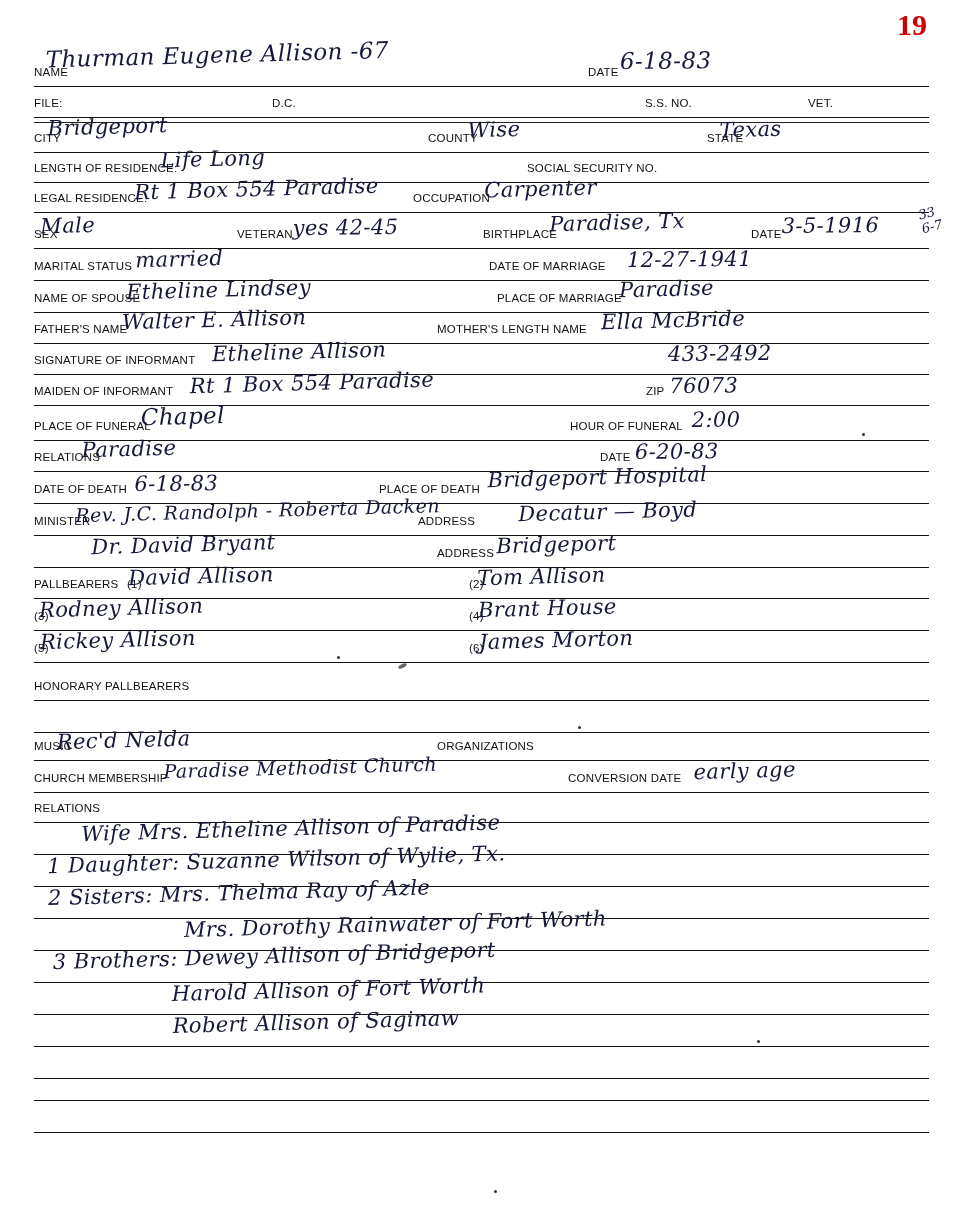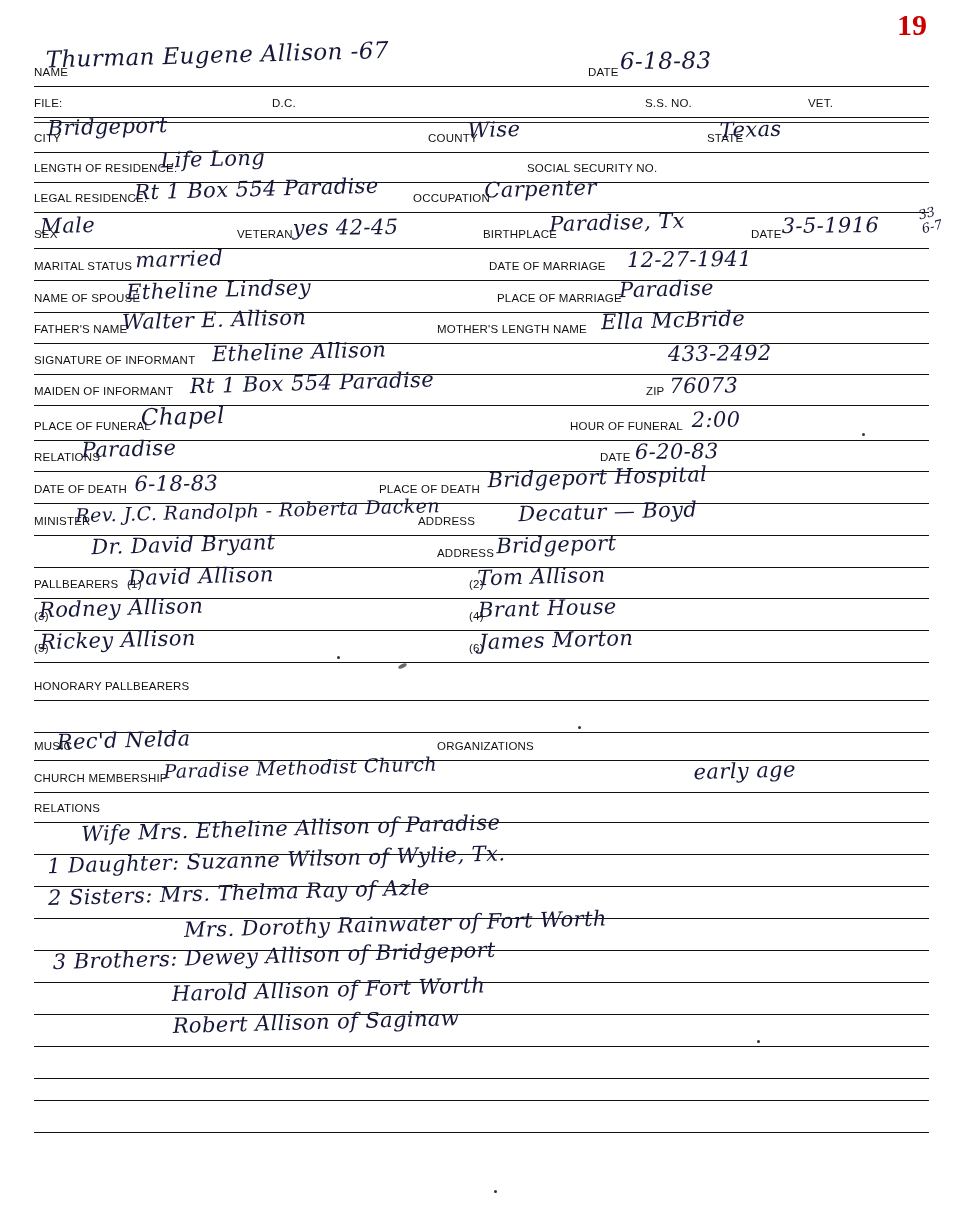--- a/index.html
+++ b/index.html
@@ -234,20 +234,21 @@
 
   <div class="row" style="top:760px;"></div>
   <div class="label" style="left:34px; top:740px;">MUSIC</div>
   <div class="hand" style="left:70px; top:730px;">Rec'd Nelda</div>
   <div class="label" style="left:437px; top:740px;">ORGANIZATIONS</div>
   <div class="hand xs" style="left:600px; top:742px;"></div>
 
   <div class="row" style="top:792px;"></div>
   <div class="label" style="left:34px; top:772px;">CHURCH MEMBERSHIP</div>
   <div class="hand s" style="left:176px; top:760px;">Paradise Methodist Church</div>
+  <div class="label" style="left:568px; top:772px;">CONVERSION DATE</div>
   <div class="hand" style="left:706px; top:760px;">early age</div>
 
   <div class="row" style="top:822px;"></div>
   <div class="label" style="left:34px; top:802px;">RELATIONS</div>
 
   <div class="row" style="top:854px;"></div>
   <div class="hand" style="left:92px; top:822px;">Wife  Mrs. Etheline Allison of Paradise</div>
 
   <div class="row" style="top:886px;"></div>
   <div class="hand" style="left:57px; top:854px;">1 Daughter:  Suzanne Wilson of Wylie, Tx.</div>

